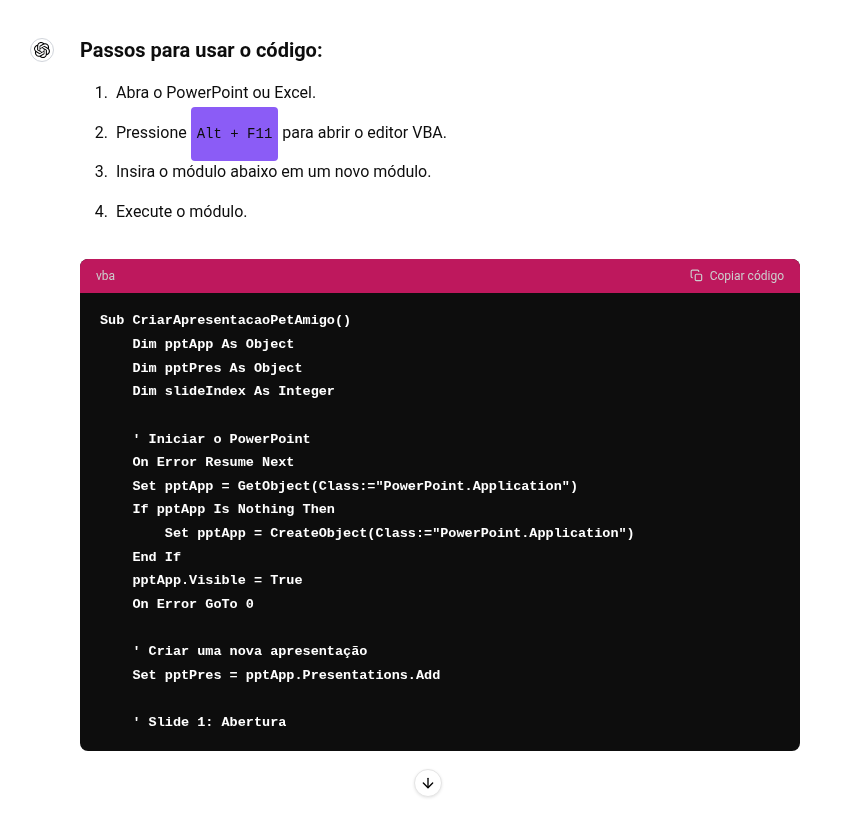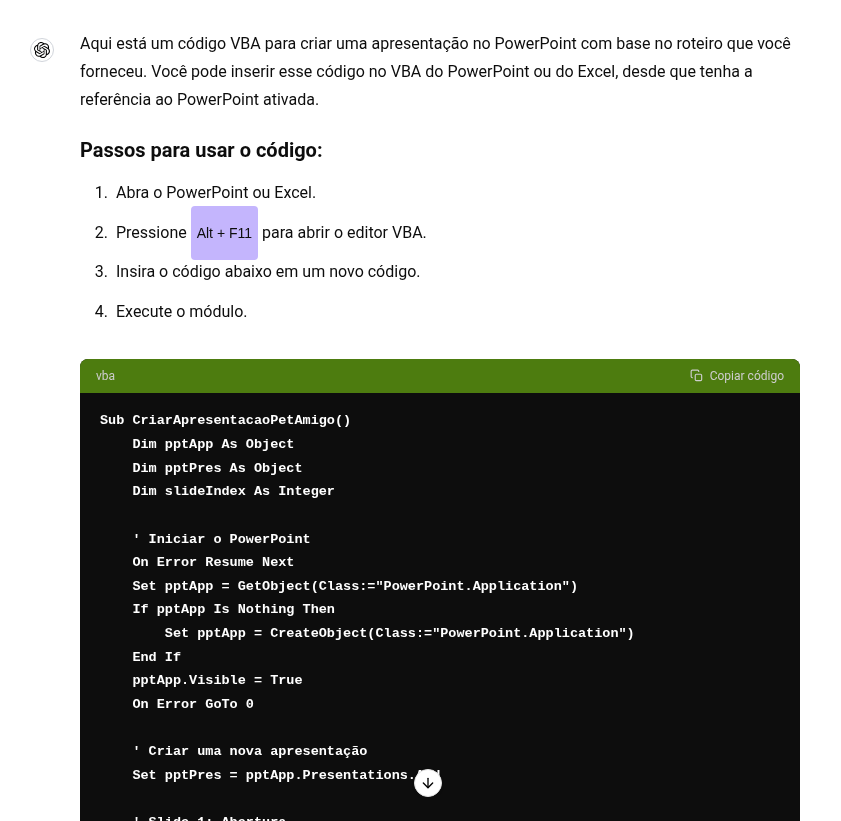--- a/index.html
+++ b/index.html
@@ -60,39 +60,39 @@
       margin-bottom: 35px;
     }
     .steps-list li {
       font-size: 16px;
       line-height: 1.6;
       margin-bottom: 14px;
       color: #0d0d0d;
       padding-left: 4px;
     }
     .inline-code {
-      font-family: Liberation Sans, sans-serif;
+      font-family: Liberation Mono, monospace;
       font-size: 14px;
-      background: #c4b5fd;
+      background: #8b5cf6;
       padding: 19px 6px;
       border-radius: 4px;
       color: #0d0d0d;
     }
     .code-block {
       background: #0d0d0d;
       border-radius: 8px;
       overflow: hidden;
       position: relative;
     }
     .code-header {
       display: flex;
       justify-content: space-between;
       align-items: center;
       padding: 10px 16px;
-      background: #4d7c0f;
+      background: #be185d;
       color: #cdcdcd;
       font-size: 12px;
     }
     .code-lang {
       color: #cdcdcd;
       font-size: 12px;
     }
     .copy-btn {
       display: flex;
       align-items: flex-start;
@@ -143,26 +143,25 @@
 
 <div class="container">
   <div class="avatar-col">
     <div class="avatar">
       <svg viewBox="0 0 24 24" fill="none">
         <path d="M22.28 9.82a5.98 5.98 0 0 0-.52-4.91 6.05 6.05 0 0 0-6.51-2.9A6.07 6.07 0 0 0 4.98 4.18a5.98 5.98 0 0 0-4 2.9 6.05 6.05 0 0 0 .74 7.1 5.98 5.98 0 0 0 .51 4.91 6.05 6.05 0 0 0 6.52 2.9A5.98 5.98 0 0 0 13.26 24a6.06 6.06 0 0 0 5.77-4.21 5.99 5.99 0 0 0 4-2.9 6.06 6.06 0 0 0-.75-7.07Zm-9.02 12.6a4.48 4.48 0 0 1-2.87-1.04l.14-.08 4.78-2.76a.8.8 0 0 0 .39-.68v-6.74l2.02 1.17a.07.07 0 0 1 .04.05v5.58a4.5 4.5 0 0 1-4.5 4.5Zm-9.66-4.13a4.47 4.47 0 0 1-.54-3.01l.14.08 4.78 2.77a.78.78 0 0 0 .78 0l5.84-3.37v2.33a.08.08 0 0 1-.03.06L9.74 19.95a4.5 4.5 0 0 1-6.14-1.65Zm-1.26-10.43a4.47 4.47 0 0 1 2.35-1.97V11.6a.77.77 0 0 0 .38.67l5.84 3.37-2.02 1.17a.08.08 0 0 1-.07 0l-4.83-2.79a4.5 4.5 0 0 1-1.65-6.14Zm16.6 3.86-5.83-3.37 2.02-1.16a.07.07 0 0 1 .07 0l4.83 2.79a4.5 4.5 0 0 1-.7 8.12v-5.7a.78.78 0 0 0-.4-.68Zm2.01-3.02-.14-.09-4.78-2.77a.78.78 0 0 0-.78 0L9.41 9.21V6.88a.07.07 0 0 1 .03-.06l4.83-2.79a4.5 4.5 0 0 1 6.68 4.66ZM8.31 12.86 6.3 11.7a.08.08 0 0 1-.04-.06V6.07a4.5 4.5 0 0 1 7.37-3.45l-.14.08L8.7 5.46a.77.77 0 0 0-.39.68v6.72Zm1.1-2.37L12 9l2.6 1.5v3L12 15l-2.6-1.5v-3Z" fill="#000"></path>
       </svg>
     </div>
   </div>
   <div class="content-col">
-    <p class="intro-text">Aqui está um código VBA para criar uma apresentação no PowerPoint com base no roteiro que você forneceu. Você pode inserir esse código no VBA do PowerPoint ou do Excel, desde que tenha a referência ao PowerPoint ativada.</p>
     <h3 class="section-heading">Passos para usar o código:</h3>
     <ol class="steps-list">
         <li>Abra o PowerPoint ou Excel.</li>
         <li>Pressione <span class="inline-code">Alt + F11</span> para abrir o editor VBA.</li>
-        <li>Insira o código abaixo em um novo código.</li>
+        <li>Insira o módulo abaixo em um novo módulo.</li>
         <li>Execute o módulo.</li>
       </ol>
     <div class="code-block">
       <div class="code-header">
         <span class="code-lang">vba</span>
         <button class="copy-btn">
           <svg viewBox="0 0 24 24" fill="none" stroke="currentColor" stroke-width="2">
             <rect x="9" y="9" width="11" height="11" rx="2"></rect>
             <path d="M5 15H4a2 2 0 0 1-2-2V4a2 2 0 0 1 2-2h9a2 2 0 0 1 2 2v1"></path>
           </svg>

